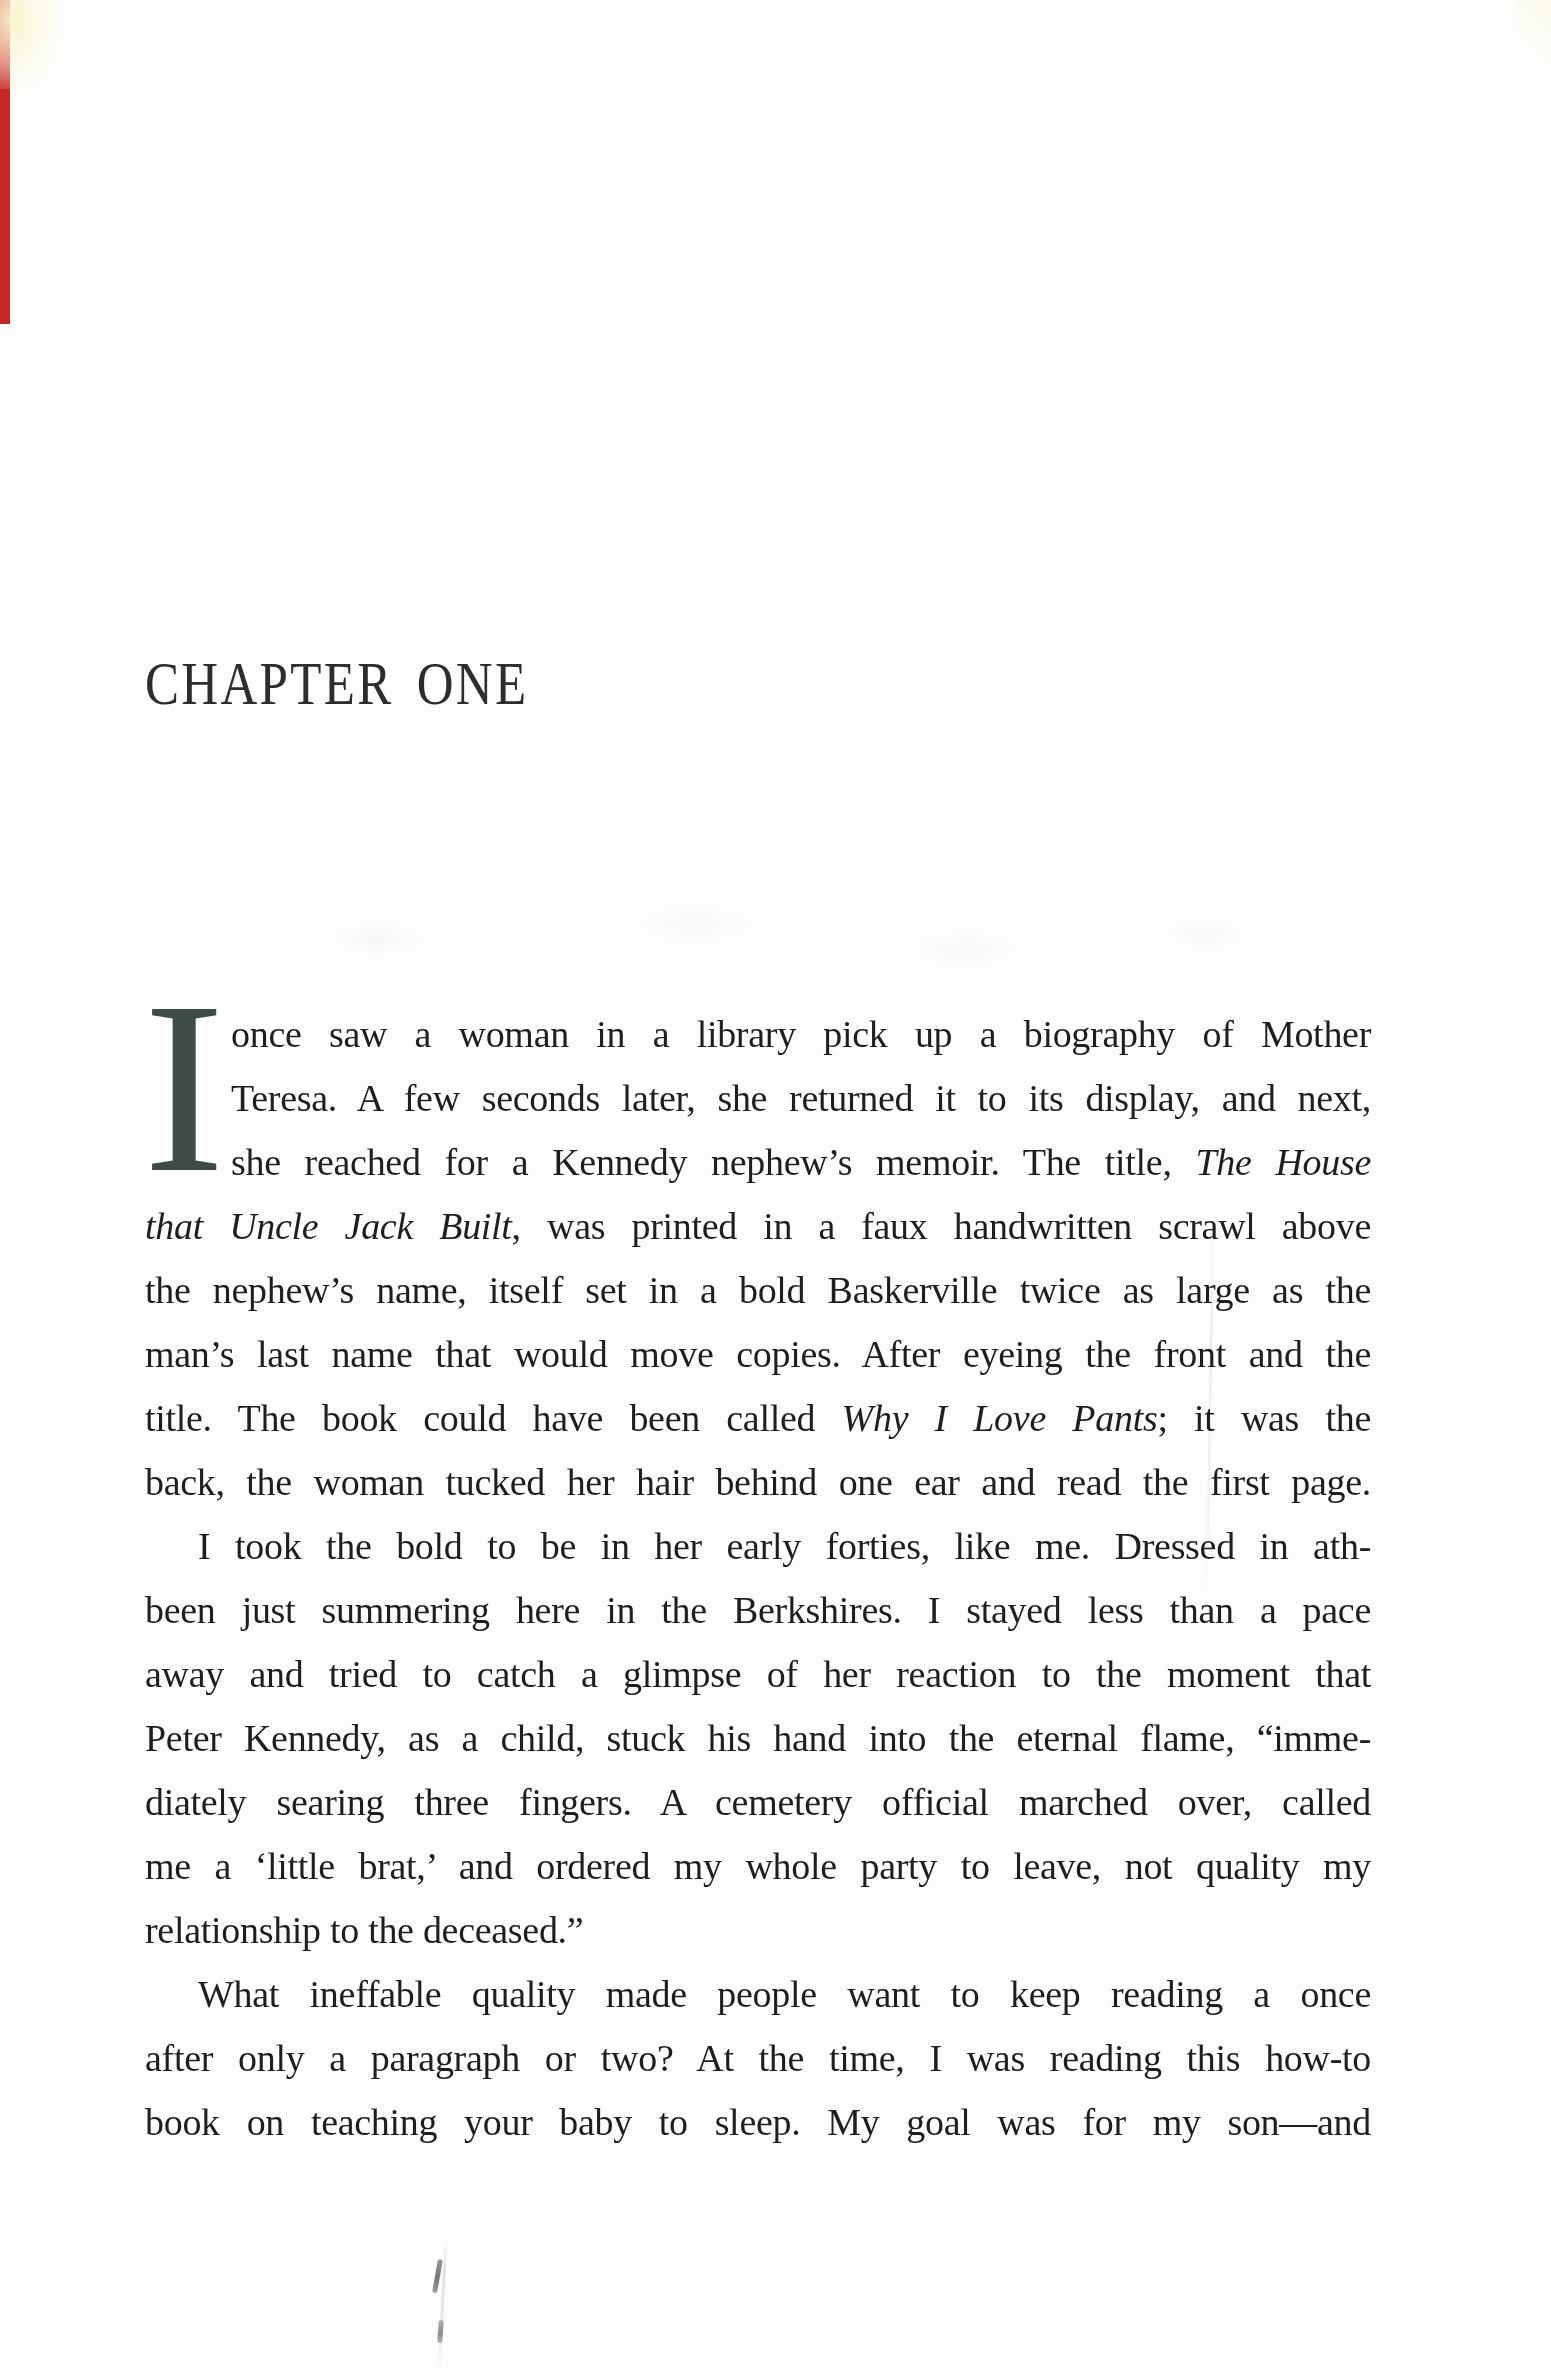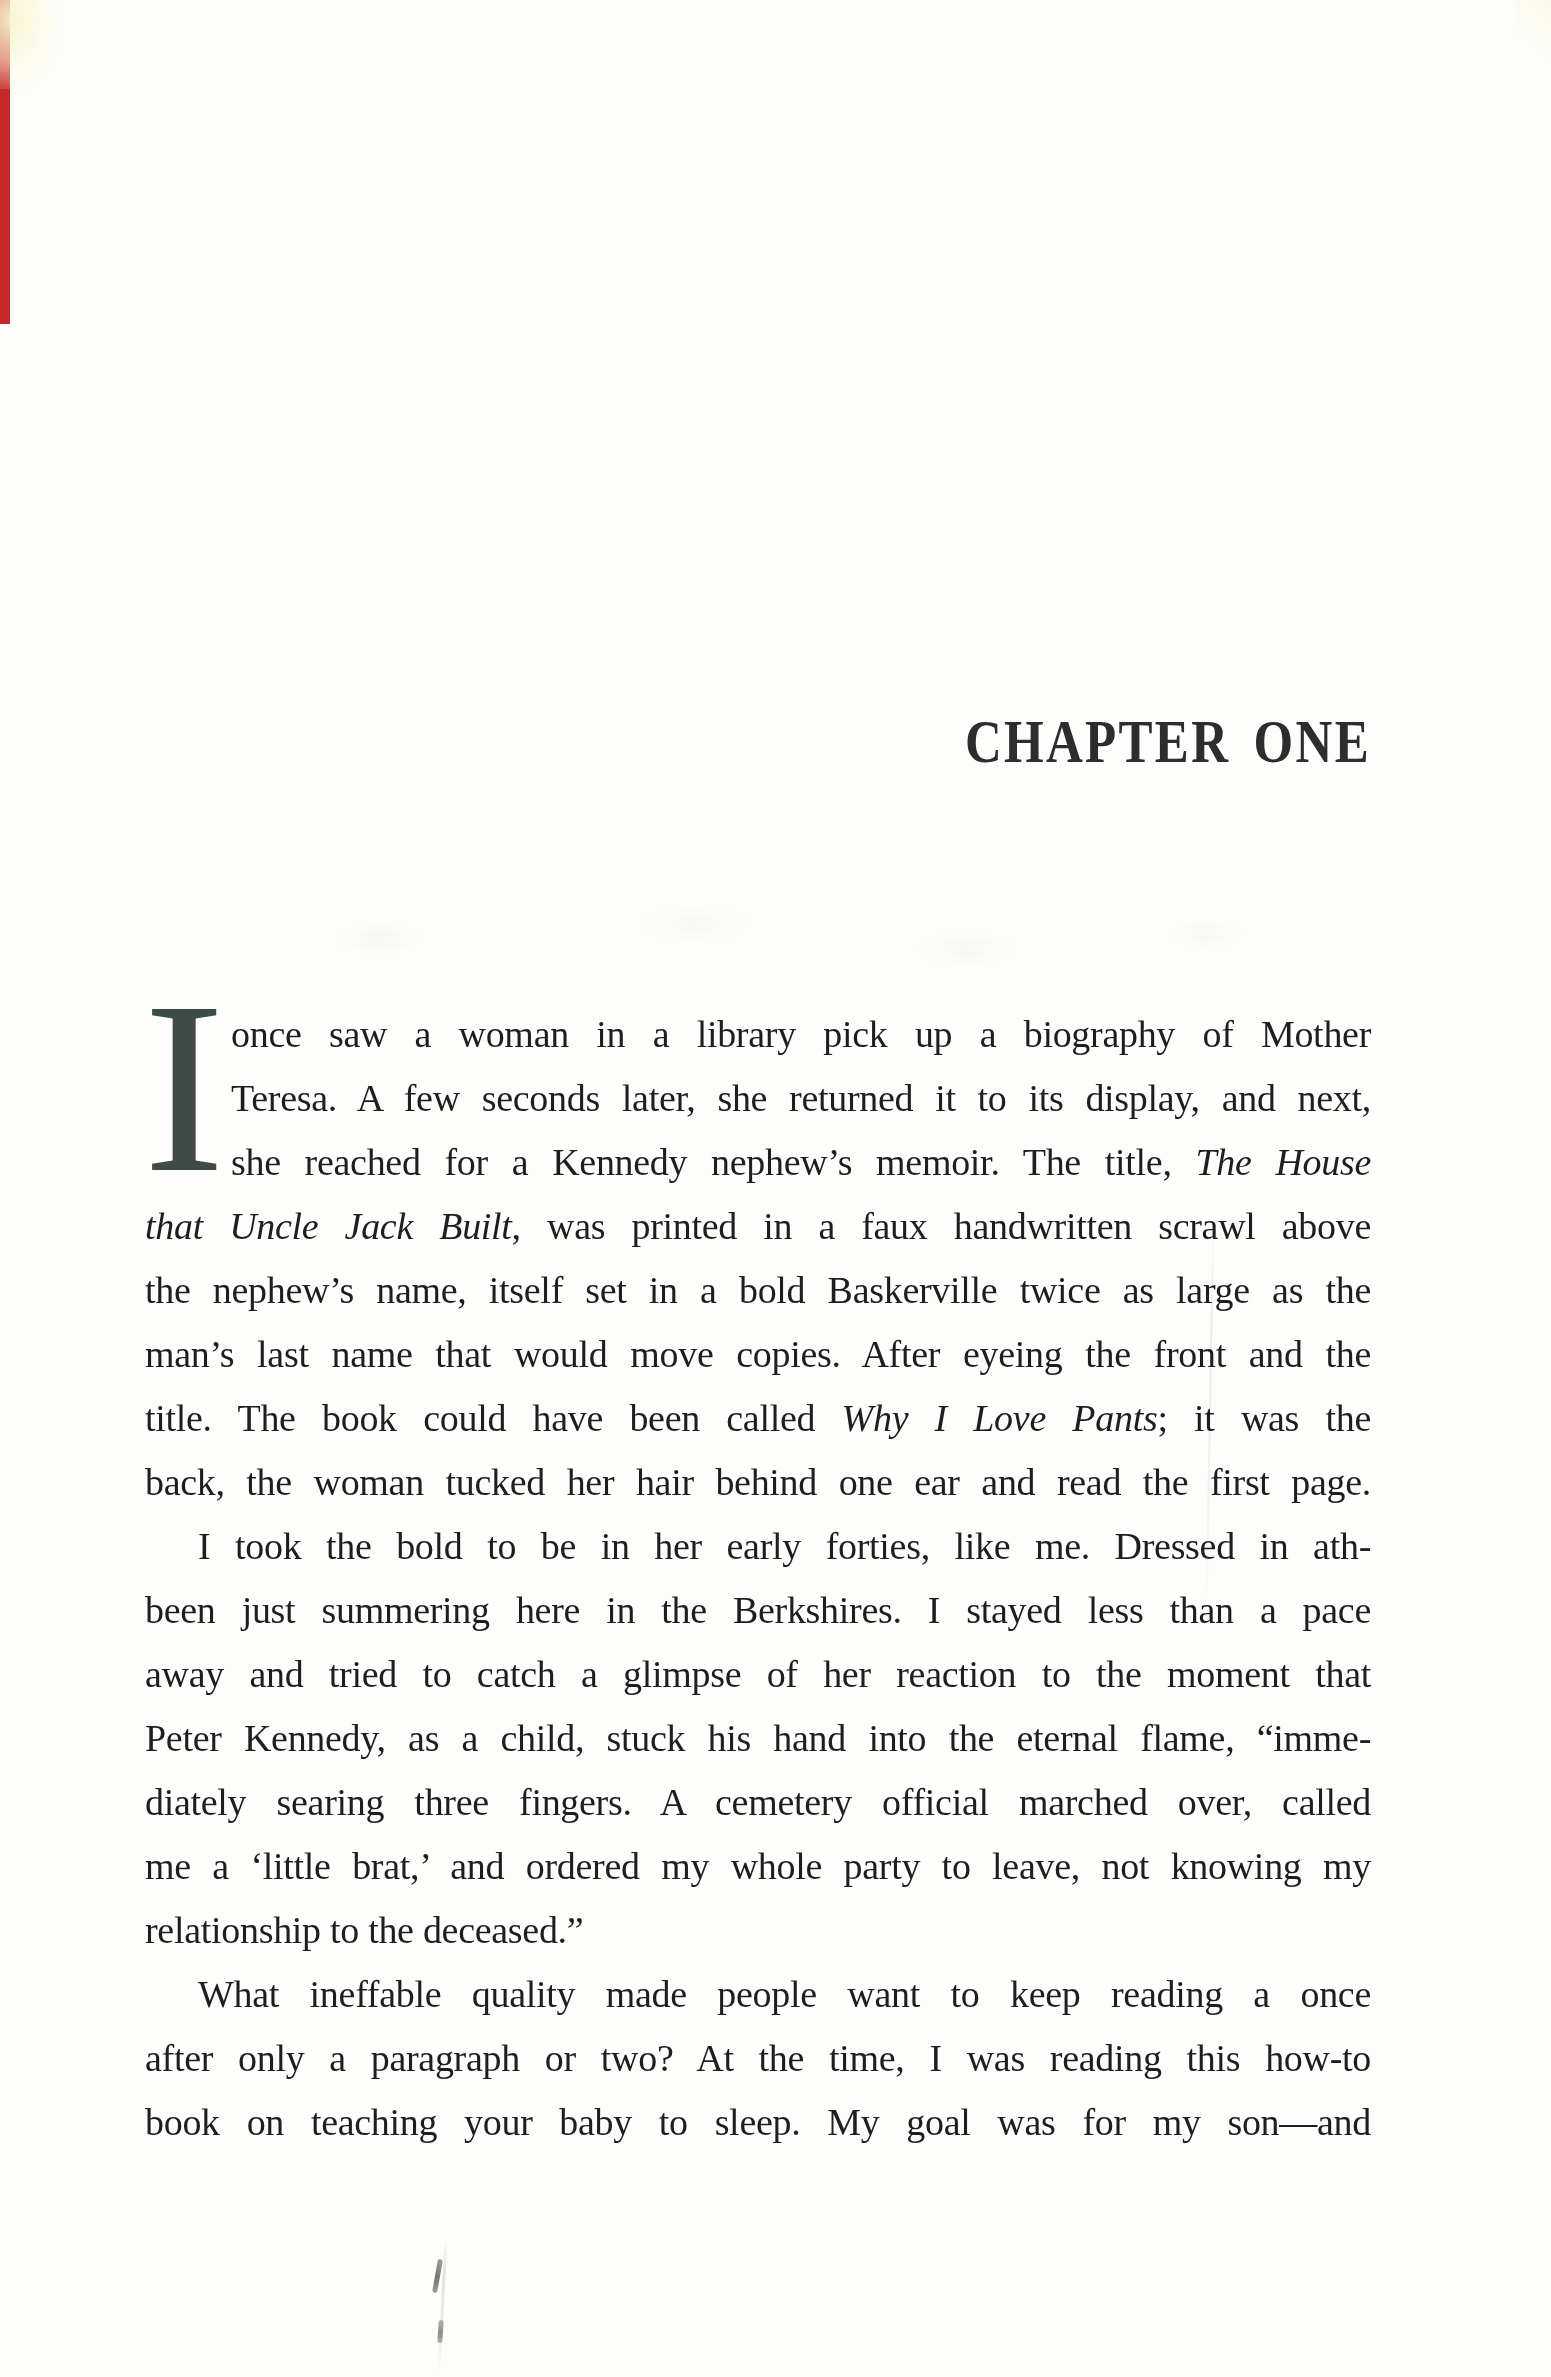--- a/index.html
+++ b/index.html
@@ -69,25 +69,25 @@
     position: absolute;
     left: 438px; top: 2320px;
     width: 4.5px; height: 23px;
     background: linear-gradient(#b0b0ae, #8d8d8b 60%, #b4b4b2);
     border-radius: 2.7px;
     transform: rotate(4deg);
   }
   
   .chapter-heading {
     position: absolute;
-    left: 145px; top: 707px;
+    left: 145px; top: 649px;
     width: 1226px;
     margin: 0;
-    text-align: right;
-    font-weight: bold;
+    text-align: left;
+    font-weight: normal;
     font-size: 51px;
     line-height: 71px;
     letter-spacing: 2.3px;
     word-spacing: 8.2px;
     color: #2d2d2d;
   }
   .chapter-heading .stretch {
     display: inline-block;
     transform: scaleY(1.22);
     transform-origin: 50% 55%;
@@ -143,21 +143,21 @@
       <div class="line"><span class="it">that Uncle Jack Built</span><span>, was printed in a faux handwritten scrawl above</span></div>
       <div class="line"><span>the nephew’s name, itself set in a bold Baskerville twice as large as the</span></div>
       <div class="line"><span>man’s last name that would move copies. After eyeing the front and the</span></div>
       <div class="line"><span>title. The book could have been called </span><span class="it">Why I Love Pants</span><span>; it was the</span></div>
       <div class="line"><span>back, the woman tucked her hair behind one ear and read the first page.</span></div>
       <div class="line ind"><span>I took the bold to be in her early forties, like me. Dressed in ath-</span></div>
       <div class="line"><span>been just summering here in the Berkshires. I stayed less than a pace</span></div>
       <div class="line"><span>away and tried to catch a glimpse of her reaction to the moment that</span></div>
       <div class="line"><span>Peter Kennedy, as a child, stuck his hand into the eternal flame, “imme-</span></div>
       <div class="line"><span>diately searing three fingers. A cemetery official marched over, called</span></div>
-      <div class="line"><span>me a ‘little brat,’ and ordered my whole party to leave, not knowing my</span></div>
+      <div class="line"><span>me a ‘little brat,’ and ordered my whole party to leave, not quality my</span></div>
       <div class="line no-just"><span>relationship to the deceased.”</span></div>
       <div class="line ind"><span>What ineffable quality made people want to keep reading a once</span></div>
       <div class="line"><span>after only a paragraph or two? At the time, I was reading this how-to</span></div>
       <div class="line"><span>book on teaching your baby to sleep. My goal was for my son—and</span></div>
     </div>
 
   <div class="scratch-line"></div>
   <div class="scratch-slash"></div>
   <div class="scratch-dash"></div>
 

